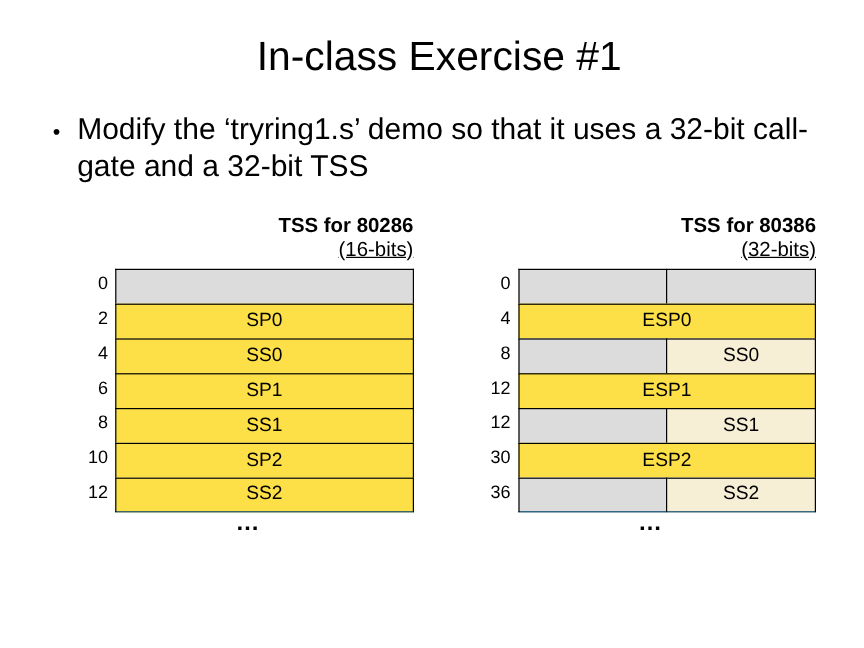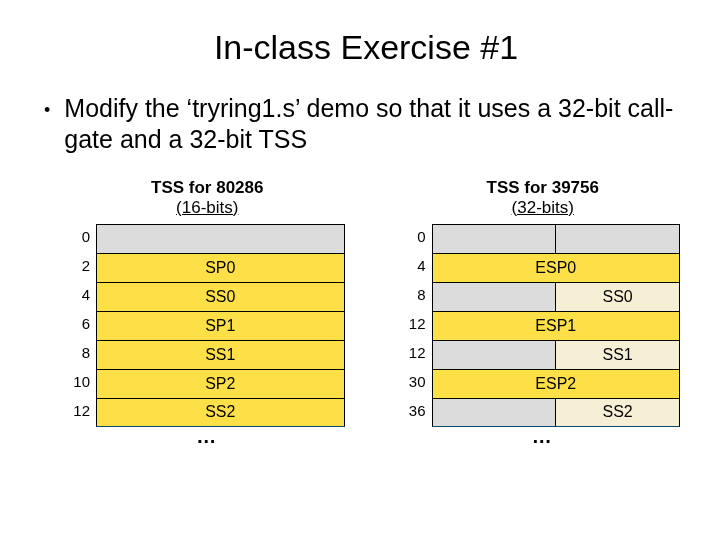--- a/index.html
+++ b/index.html
@@ -36,21 +36,21 @@
     margin-right: 14px;
     margin-top: 6px;
   }
   .tables {
     display: flex;
     justify-content: space-between;
     padding: 0 12px 0 30px;
   }
   .tblwrap { width: 45%; }
   .tblhead {
-    text-align: center;
+    text-align: right;
     font-size: 17px;
     margin-bottom: 6px;
   }
   .tblhead .line1 { font-weight: 700; }
   .tblhead .line2 { font-weight: 400; text-decoration: underline; }
   .tss {
     position: relative;
   }
   .row {
     display: flex;
@@ -135,21 +135,21 @@
         <div class="row">
           <div class="offset">12</div>
           <div class="cell c16">SS2</div>
         </div>
       </div>
       <div class="ellipsis">…</div>
     </div>
 
     <div class="tblwrap">
       <div class="tblhead">
-        <div class="line1">TSS for 39756</div>
+        <div class="line1">TSS for 80386</div>
         <div class="line2">(32-bits)</div>
       </div>
       <div class="tss">
 
         <div class="row first">
           <div class="offset">0</div>
           <div class="cell c32l"></div>
           <div class="cell c32r" style="background:#dcdcdc"></div>
         </div>
 

